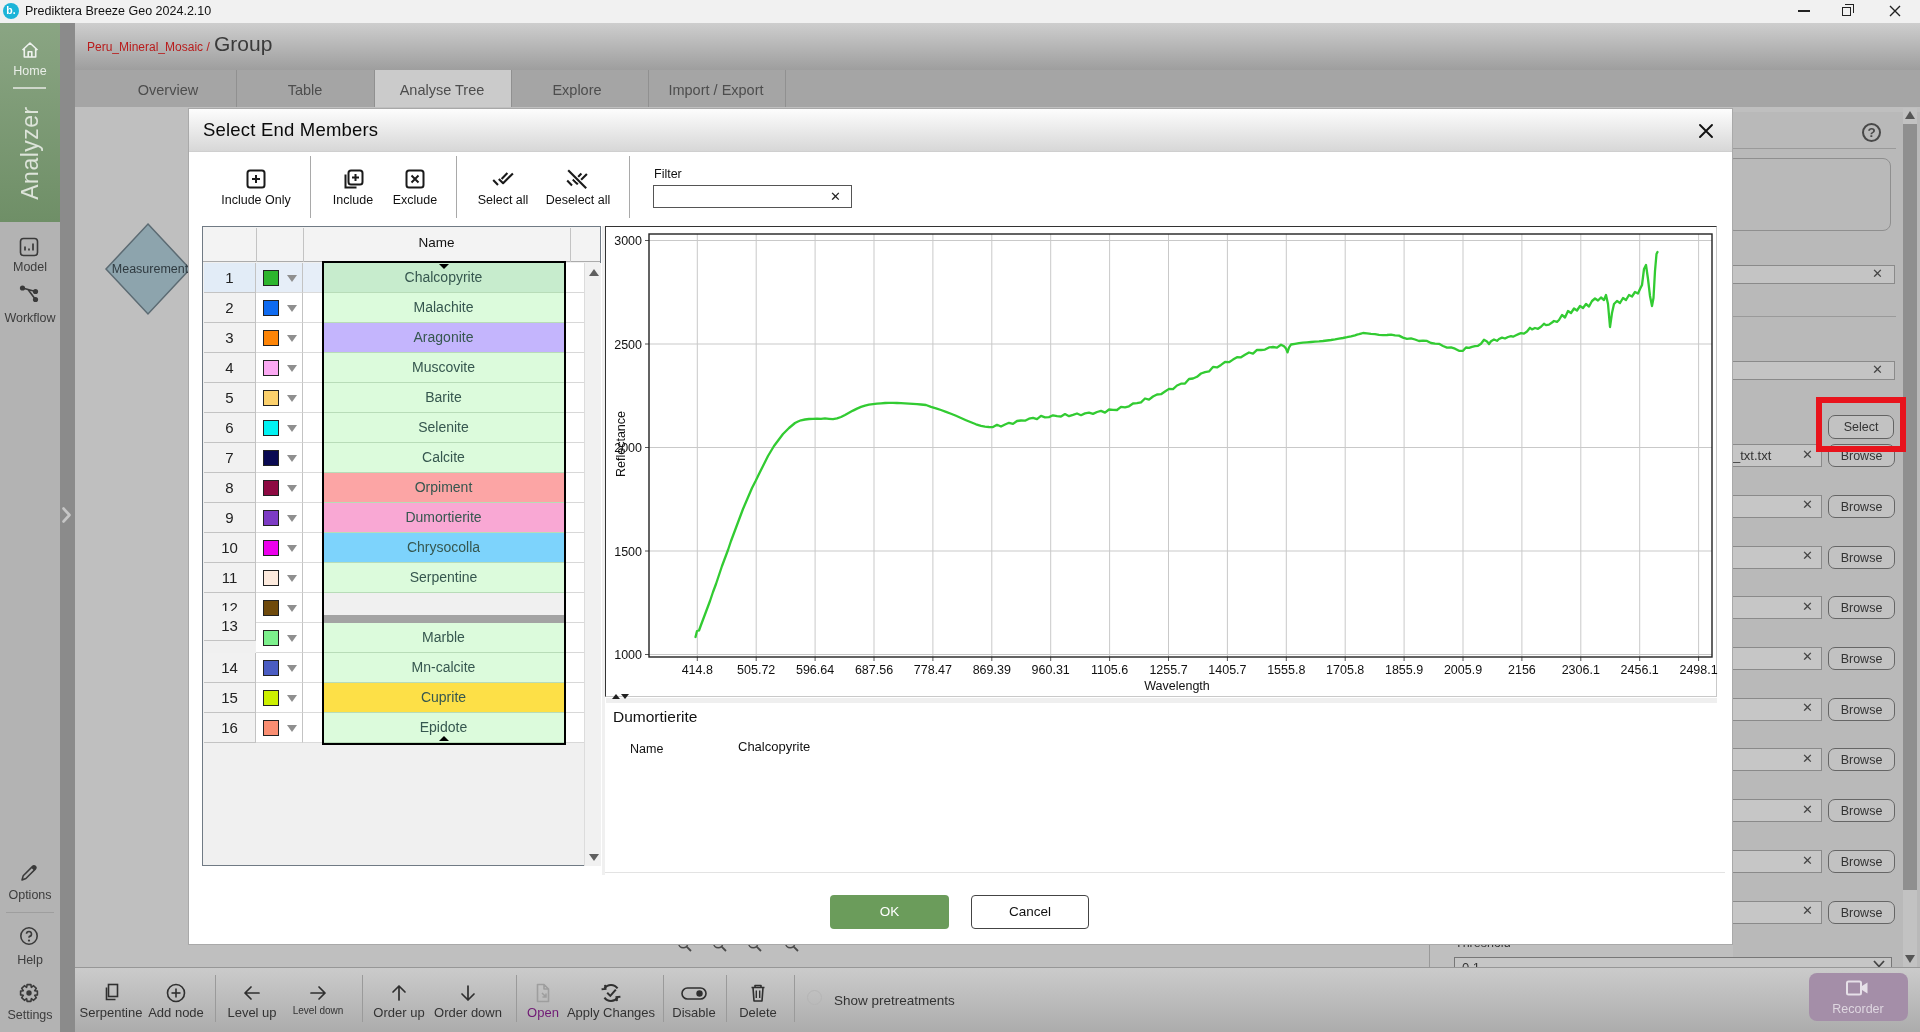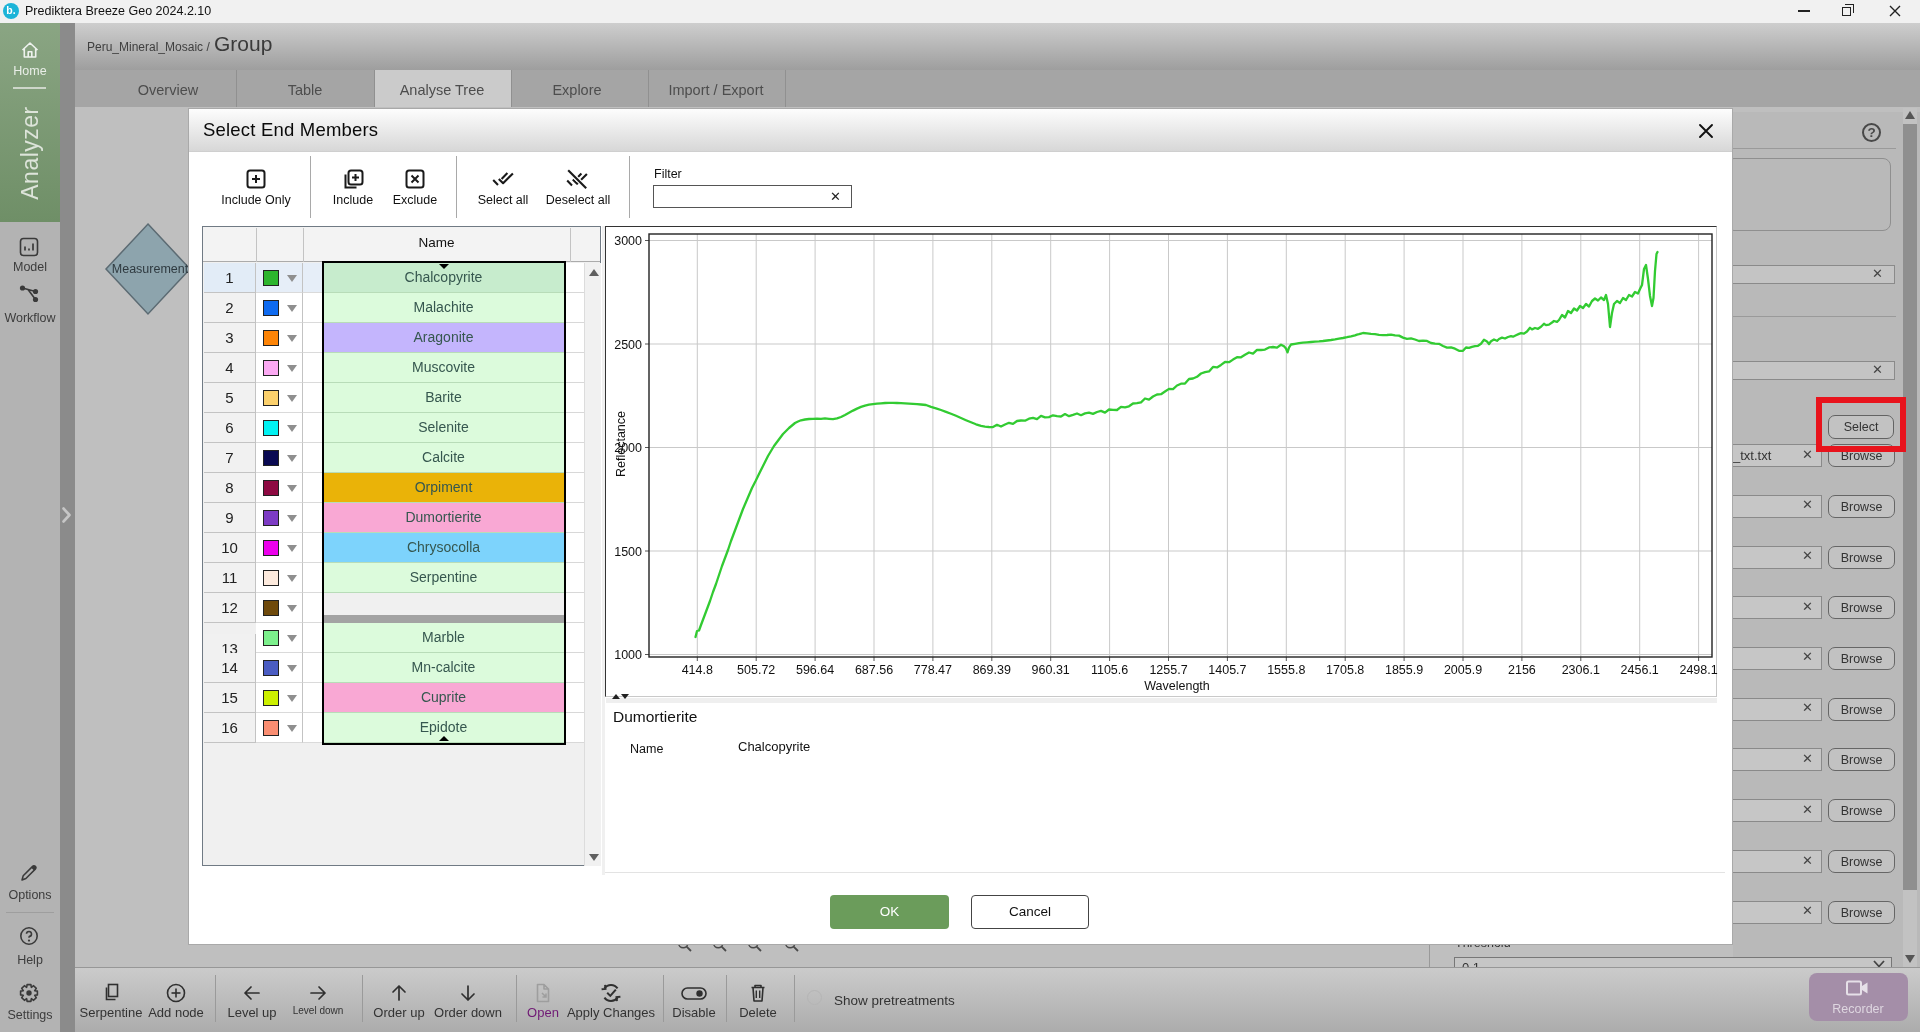--- a/index.html
+++ b/index.html
@@ -18,21 +18,21 @@
 <div style="position:absolute;left:0;top:0;width:1920px;height:23px;background:#f1f1f1"></div>
 <div style="position:absolute;left:3px;top:3px;width:16px;height:16px;background:#1cb4d8;border-radius:50%;color:#fff;font-size:10.5px;font-weight:bold;text-align:center;line-height:15px">b.</div>
 <div style="position:absolute;left:25px;top:4px;font-size:12.5px;color:#111">Prediktera Breeze Geo 2024.2.10</div>
 <div style="position:absolute;left:1798px;top:10px;width:12px;height:1.6px;background:#222"></div>
 <div style="position:absolute;left:1842px;top:7px;width:9px;height:9px;border:1.4px solid #222"></div>
 <div style="position:absolute;left:1845px;top:4px;width:9px;height:9px;border:1.4px solid #222;border-left:none;border-bottom:none"></div>
 <svg width="14" height="14" viewBox="0 0 14 14" style="position:absolute;left:1888px;top:4px">
     <path d="M2 2 L12 12 M12 2 L2 12" stroke="#222" stroke-width="1.4"></path>
   </svg>
 <div style="position:absolute;left:75px;top:23px;width:1845px;height:47px;background:linear-gradient(#cecece,#9e9e9e)"></div>
-<div style="position:absolute;left:87px;top:40px;font-size:12px;color:#404040">Peru_Mineral_Mosaic /</div>
+<div style="position:absolute;left:87px;top:40px;font-size:12px;color:#b91c1c">Peru_Mineral_Mosaic /</div>
 <div style="position:absolute;left:214px;top:32px;font-size:21px;color:#3a3a3a">Group</div>
 <div style="position:absolute;left:75px;top:70px;width:1845px;height:37px;background:#a5a5a5"></div>
 <div style="position:absolute;left:374px;top:70px;width:137px;height:37px;background:#cbcbcb"></div>
 <div style="position:absolute;left:236px;top:70px;width:1px;height:37px;background:#909090"></div>
 <div style="position:absolute;left:374px;top:70px;width:1px;height:37px;background:#909090"></div>
 <div style="position:absolute;left:511px;top:70px;width:1px;height:37px;background:#909090"></div>
 <div style="position:absolute;left:648px;top:70px;width:1px;height:37px;background:#909090"></div>
 <div style="position:absolute;left:785px;top:70px;width:1px;height:37px;background:#909090"></div>
 <div style="position:absolute;left:168px;top:82px;transform:translateX(-50%);font-size:14.5px;color:#4d4d4d;white-space:nowrap">Overview</div>
 <div style="position:absolute;left:305px;top:82px;transform:translateX(-50%);font-size:14.5px;color:#4d4d4d;white-space:nowrap">Table</div>
@@ -323,21 +323,21 @@
       </div>
       <div class="rgap" style="top:216px;background:#fff"></div>
       <div class="rname" style="top:216px;background:#dcfbdc">Calcite</div>
       <div class="rright" style="top:216px"></div>
       <div class="rnum" style="top:246px;background:#f1f1f1">8</div>
       <div class="rcell" style="top:246px;background:#fff">
         <span class="sw" style="background:#8e0a42"></span>
         <span class="dd"></span>
       </div>
       <div class="rgap" style="top:246px;background:#fff"></div>
-      <div class="rname" style="top:246px;background:#eab308">Orpiment</div>
+      <div class="rname" style="top:246px;background:#fca5a5">Orpiment</div>
       <div class="rright" style="top:246px"></div>
       <div class="rnum" style="top:276px;background:#f1f1f1">9</div>
       <div class="rcell" style="top:276px;background:#fff">
         <span class="sw" style="background:#7d3bc4"></span>
         <span class="dd"></span>
       </div>
       <div class="rgap" style="top:276px;background:#fff"></div>
       <div class="rname" style="top:276px;background:#f9a8d4">Dumortierite</div>
       <div class="rright" style="top:276px"></div>
       <div class="rnum" style="top:306px;background:#f1f1f1">10</div>
@@ -357,21 +357,21 @@
       <div class="rname" style="top:336px;background:#dcfbdc">Serpentine</div>
       <div class="rright" style="top:336px"></div>
       <div class="rnum" style="top:366px;background:#f1f1f1">12</div>
       <div class="rcell" style="top:366px;background:#fff">
         <span class="sw" style="background:#6f4a0c"></span>
         <span class="dd"></span>
       </div>
       <div class="rgap" style="top:366px;background:#fff"></div>
       <div class="rname" style="top:388px;background:#a3a3a3">Rodochrosite - Mn-Carbonate</div>
       <div class="rright" style="top:366px"></div>
-      <div class="rnum" style="top:407px;background:#f1f1f1">13</div>
+      <div class="rnum" style="top:384px;background:#f1f1f1">13</div>
       <div class="rcell" style="top:396px;background:#fff">
         <span class="sw" style="background:#7cf08c"></span>
         <span class="dd"></span>
       </div>
       <div class="rgap" style="top:396px;background:#fff"></div>
       <div class="rname" style="top:396px;background:#dcfbdc">Marble</div>
       <div class="rright" style="top:396px"></div>
       <div class="rnum" style="top:426px;background:#f1f1f1">14</div>
       <div class="rcell" style="top:426px;background:#fff">
         <span class="sw" style="background:#4a5cc2"></span>
@@ -379,21 +379,21 @@
       </div>
       <div class="rgap" style="top:426px;background:#fff"></div>
       <div class="rname" style="top:426px;background:#dcfbdc">Mn-calcite</div>
       <div class="rright" style="top:426px"></div>
       <div class="rnum" style="top:456px;background:#f1f1f1">15</div>
       <div class="rcell" style="top:456px;background:#fff">
         <span class="sw" style="background:#ccf000"></span>
         <span class="dd"></span>
       </div>
       <div class="rgap" style="top:456px;background:#fff"></div>
-      <div class="rname" style="top:456px;background:#f9a8d4">Cuprite</div>
+      <div class="rname" style="top:456px;background:#fde047">Cuprite</div>
       <div class="rright" style="top:456px"></div>
       <div class="rnum" style="top:486px;background:#f1f1f1">16</div>
       <div class="rcell" style="top:486px;background:#fff">
         <span class="sw" style="background:#fa8e72"></span>
         <span class="dd"></span>
       </div>
       <div class="rgap" style="top:486px;background:#fff"></div>
       <div class="rname" style="top:486px;background:#dcfbdc">Epidote</div>
       <div class="rright" style="top:486px"></div>
       <div style="position:absolute;left:119px;top:34px;width:244px;height:484px;border:2px solid #000;pointer-events:none"></div>

